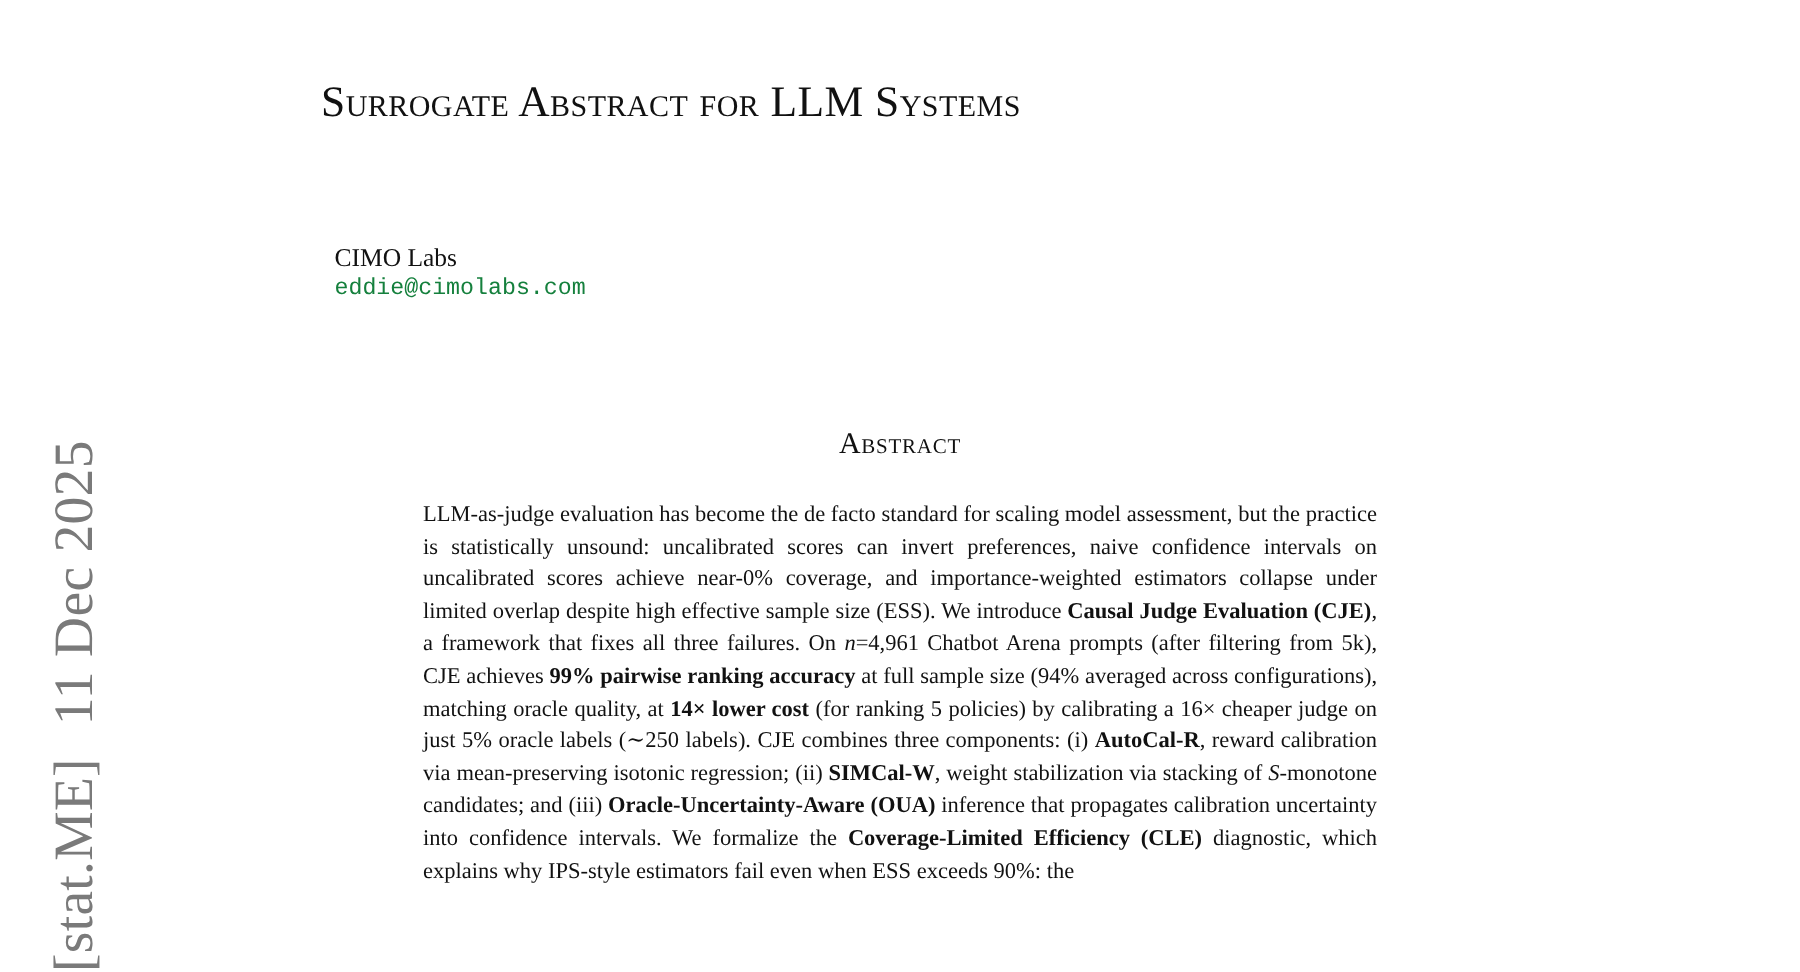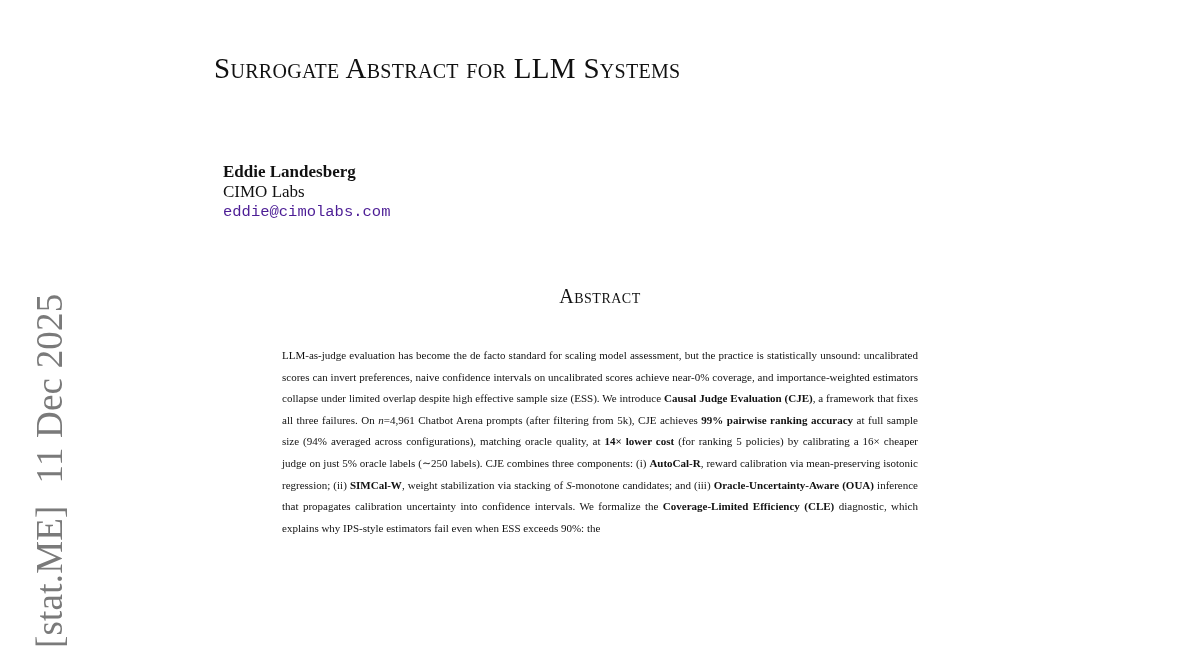--- a/index.html
+++ b/index.html
@@ -3,38 +3,37 @@
   <meta charset="utf-8">
   <style>
     html, body { margin:0; padding:0; background:#ffffff; }
     body { width:1200px; height:648px; overflow:hidden; position:relative; font-family:"Liberation Serif", "DejaVu Serif", serif; color:#111; }
     .arxiv-stamp { position:absolute; left:28px; top:648px; transform-origin:0 0; transform:rotate(-90deg); white-space:nowrap; font-family:"Liberation Serif", serif; font-size:37px; color:#7a7a7a; letter-spacing:0.2px; }
     .arxiv-stamp span { margin-right:22px; }
     .title { position:absolute; left:214px; top:50px; width:774px; font-size:29px; line-height:37px; font-variant:small-caps; letter-spacing:0.3px; }
     .title .line1 { display:flex; justify-content:space-between; }
     .authors { position:absolute; left:223px; top:162px; font-size:17px; line-height:20px; }
     .author-name { font-weight:bold; }
-    .author-email { font-family:"Liberation Mono", monospace; font-size:15.5px; color:#4c1d95; }
+    .author-email { font-family:"Liberation Mono", monospace; font-size:15.5px; color:#15803d; }
     .abstract-heading { position:absolute; left:0; width:1200px; top:285px; text-align:center; font-size:20px; font-variant:small-caps; letter-spacing:0.5px; }
-    .abstract-body { position:absolute; left:282px; top:345px; width:636px; font-size:11px; line-height:21.6px; text-align:justify; hyphens:none; }
+    .abstract-body { position:absolute; left:282px; top:333px; width:636px; font-size:15px; line-height:21.6px; text-align:justify; hyphens:none; }
     .abstract-body b { font-weight:bold; }
     .abstract-body i { font-style:italic; }
   </style>
 </head>
 <body>
 
 <div class="arxiv-stamp">
   <span>[stat.ME]</span><span>11 Dec 2025</span>
 </div>
 
 <div class="title">
   <div>Surrogate Abstract for LLM Systems</div>
 </div>
 
 <div class="authors">
-  <div class="author-name">Eddie Landesberg</div>
   <div>CIMO Labs</div>
   <div class="author-email">eddie@cimolabs.com</div>
 </div>
 
 <div class="abstract-heading">Abstract</div>
 
 <div class="abstract-body" id="abstract-body"><span>LLM-as-judge evaluation has become the de facto standard for scaling model assessment, but the practice is statistically unsound: uncalibrated scores can invert preferences, naive confidence intervals on uncalibrated scores achieve near-0% coverage, and importance-weighted estimators collapse under limited overlap despite high effective sample size (ESS). We introduce </span><b>Causal Judge Evaluation (CJE)</b><span>, a framework that fixes all three failures. On </span><i>n</i><span>=4,961 Chatbot Arena prompts (after filtering from 5k), CJE achieves </span><b>99% pairwise ranking accuracy</b><span> at full sample size (94% averaged across configurations), matching oracle quality, at </span><b>14× lower cost</b><span> (for ranking 5 policies) by calibrating a 16× cheaper judge on just 5% oracle labels (∼250 labels). CJE combines three components: (i) </span><b>AutoCal-R</b><span>, reward calibration via mean-preserving isotonic regression; (ii) </span><b>SIMCal-W</b><span>, weight stabilization via stacking of </span><i>S</i><span>-monotone candidates; and (iii) </span><b>Oracle-Uncertainty-Aware (OUA)</b><span> inference that propagates calibration uncertainty into confidence intervals. We formalize the </span><b>Coverage-Limited Efficiency (CLE)</b><span> diagnostic, which explains why IPS-style estimators fail even when ESS exceeds 90%: the</span></div>
 
 </body></html>

